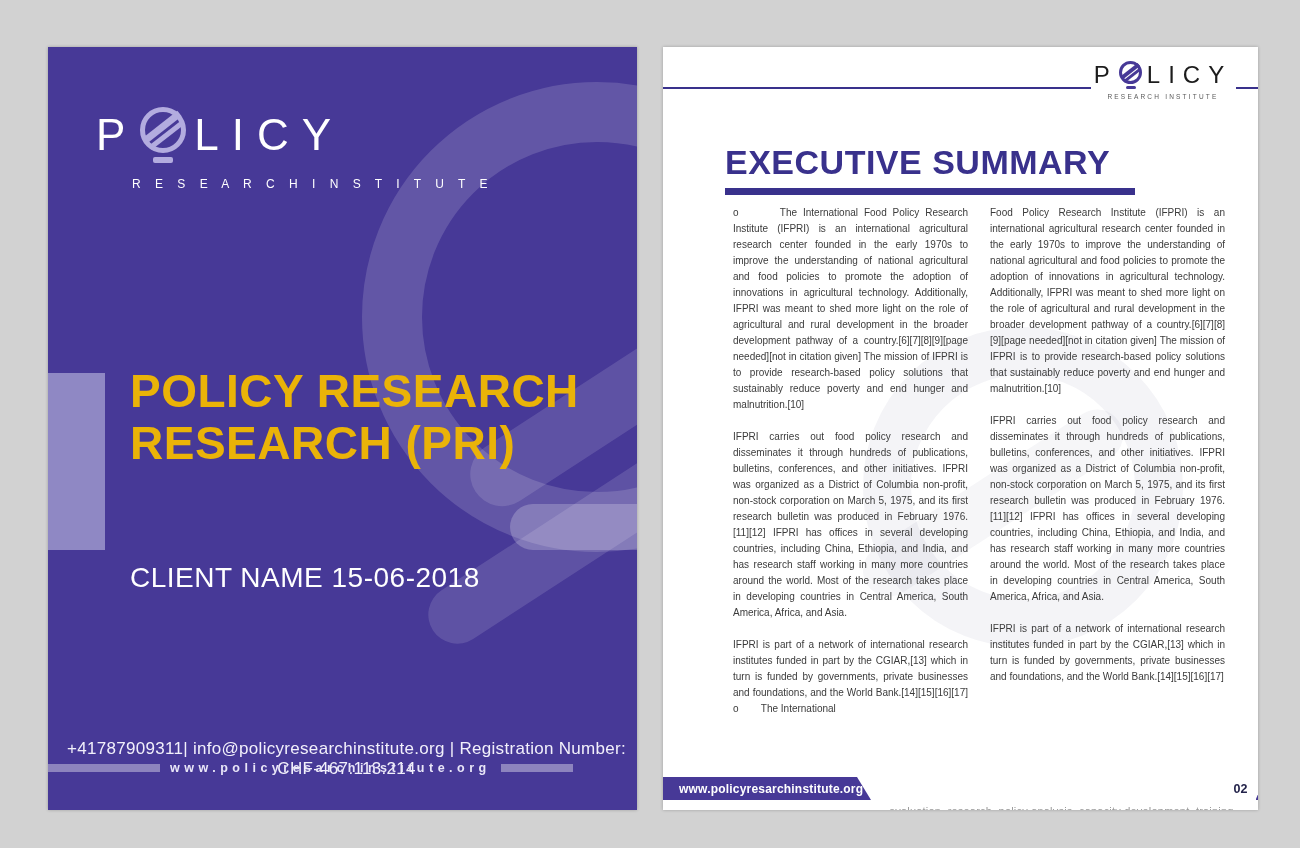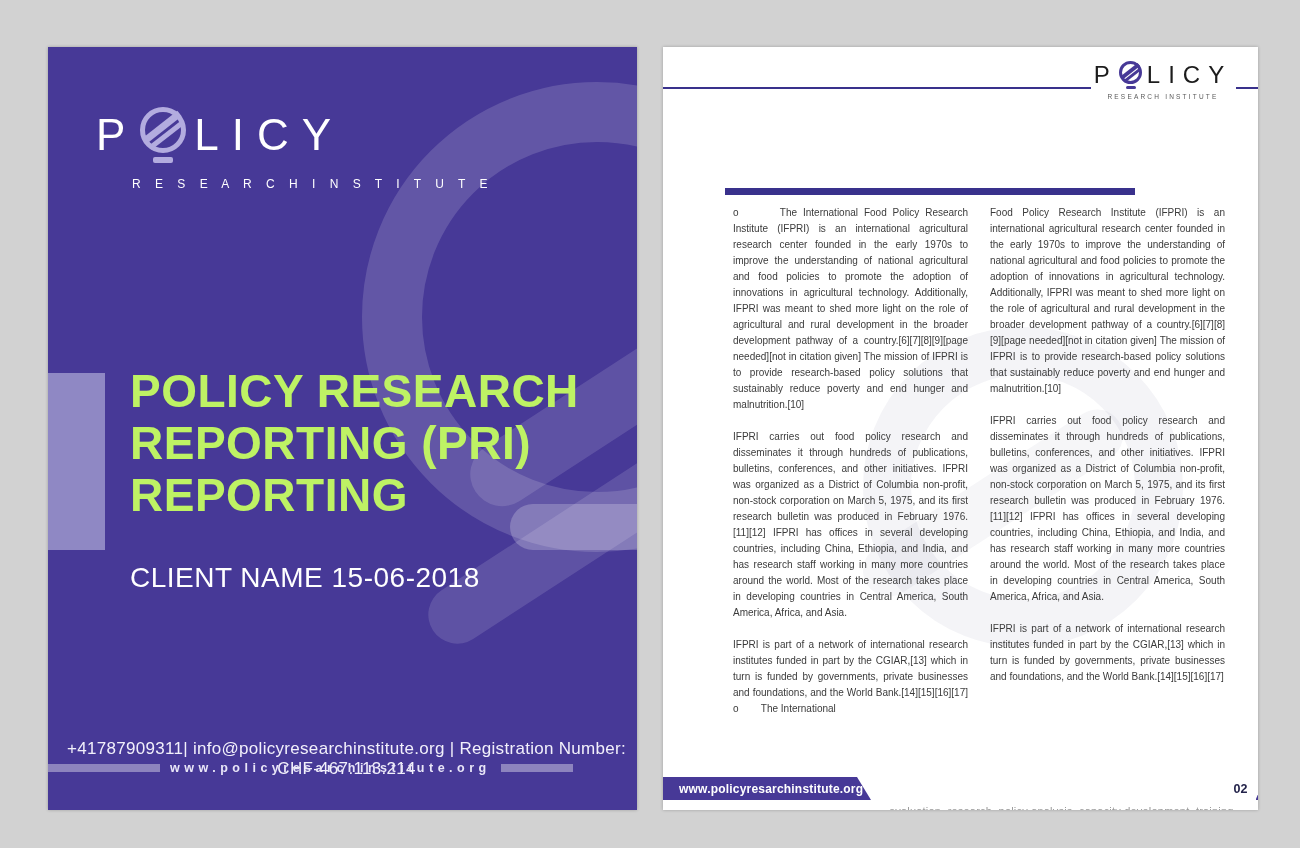--- a/index.html
+++ b/index.html
@@ -33,21 +33,21 @@
   .lens-circle{position:absolute;left:0;top:0;width:46px;height:46px;box-sizing:border-box;
     border:5px solid #b3acdf;border-radius:50%;overflow:hidden;}
   .lens-stripe{position:absolute;background:#b3acdf;transform:rotate(-38deg);}
   .lens-s1{left:2px;top:16px;width:42px;height:7px;}
   .lens-s2{left:6px;top:26px;width:40px;height:5px;}
   .lens-base{position:absolute;left:13px;bottom:-10px;width:20px;height:6px;background:#b3acdf;border-radius:2px;}
   .logo-sub{margin:14px 0 0 36px;color:#ffffff;font-size:12px;letter-spacing:5.5px;font-weight:400;}
 
   .left-bar{position:absolute;left:0;top:326px;width:57px;height:177px;background:#8f88c4;}
 
-  .cover-title{position:absolute;left:82px;top:318px;color:#bef264;
+  .cover-title{position:absolute;left:82px;top:318px;color:#eab308;
     font-size:46px;line-height:52px;font-weight:700;letter-spacing:0.5px;}
   .cover-client{position:absolute;left:82px;top:487px;color:#ffffff;
     font-size:28px;font-weight:400;letter-spacing:0.5px;margin-top:28px;}
 
   .cover-contact{position:absolute;left:4px;top:692px;width:100%;text-align:center;
     color:#f2f0fb;font-size:17px;letter-spacing:0.3px;}
   .cover-site-row{position:absolute;left:0;top:712px;width:100%;height:18px;
     display:flex;align-items:center;}
   .site-bar{height:8px;background:rgba(255,255,255,0.38);}
   .site-bar.b-left{width:112px;margin-right:10px;}
@@ -115,22 +115,21 @@
         </span>
         <span>LICY</span>
       </div>
       <div class="logo-sub">R E S E A R C H   I N S T I T U T E</div>
     </div>
 
     <div class="left-bar"></div>
 
     <div class="cover-title">
       <div>POLICY RESEARCH</div>
-      <div>REPORTING (PRI)</div>
-      <div>REPORTING</div>
+      <div>RESEARCH (PRI)</div>
     </div>
     <div class="cover-client">CLIENT NAME 15-06-2018</div>
 
     <div class="cover-contact">+41787909311|  info@policyresearchinstitute.org  |  Registration Number:  CHF-467.113.214</div>
     <div class="cover-site-row">
       <span class="site-bar b-left"></span>
       <span class="site-text">www.policyresarchinstitute.org</span>
       <span class="site-bar b-right"></span>
     </div>
   </div>
@@ -149,20 +148,21 @@
           <span class="lens-circle"></span>
           <span class="lens-stripe lens-s1"></span>
           <span class="lens-stripe lens-s2"></span>
           <span class="lens-base"></span>
         </span>
         <span>LICY</span>
       </div>
       <div class="doc-logo-sub">RESEARCH INSTITUTE</div>
     </div>
 
+    <div class="doc-heading">EXECUTIVE SUMMARY</div>
     <div class="doc-heading-rule"></div>
 
     <div class="doc-columns">
       <div class="doc-col">
         <p>o&nbsp;&nbsp;&nbsp;&nbsp;&nbsp;&nbsp;&nbsp;The International Food Policy Research Institute (IFPRI) is an international agricultural research center founded in the early 1970s to improve the understanding of national agricultural and food policies to promote the adoption of innovations in agricultural technology. Additionally, IFPRI was meant to shed more light on the role of agricultural and rural development in the broader development pathway of a country.[6][7][8][9][page needed][not in citation given] The mission of IFPRI is to provide research-based policy solutions that sustainably reduce poverty and end hunger and malnutrition.[10]</p>
         <p>IFPRI carries out food policy research and disseminates it through hundreds of publications, bulletins, conferences, and other initiatives. IFPRI was organized as a District of Columbia non-profit, non-stock corporation on March 5, 1975, and its first research bulletin was produced in February 1976.[11][12] IFPRI has offices in several developing countries, including China, Ethiopia, and India, and has research staff working in many more countries around the world. Most of the research takes place in developing countries in Central America, South America, Africa, and Asia.</p>
         <p>IFPRI is part of a network of international research institutes funded in part by the CGIAR,[13] which in turn is funded by governments, private businesses and foundations, and the World Bank.[14][15][16][17] o&nbsp;&nbsp;&nbsp;&nbsp;&nbsp;&nbsp;&nbsp;&nbsp;The International</p>
       </div>
       <div class="doc-col">
         <p>Food Policy Research Institute (IFPRI) is an international agricultural research center founded in the early 1970s to improve the understanding of national agricultural and food policies to promote the adoption of innovations in agricultural technology. Additionally, IFPRI was meant to shed more light on the role of agricultural and rural development in the broader development pathway of a country.[6][7][8][9][page needed][not in citation given] The mission of IFPRI is to provide research-based policy solutions that sustainably reduce poverty and end hunger and malnutrition.[10]</p>

